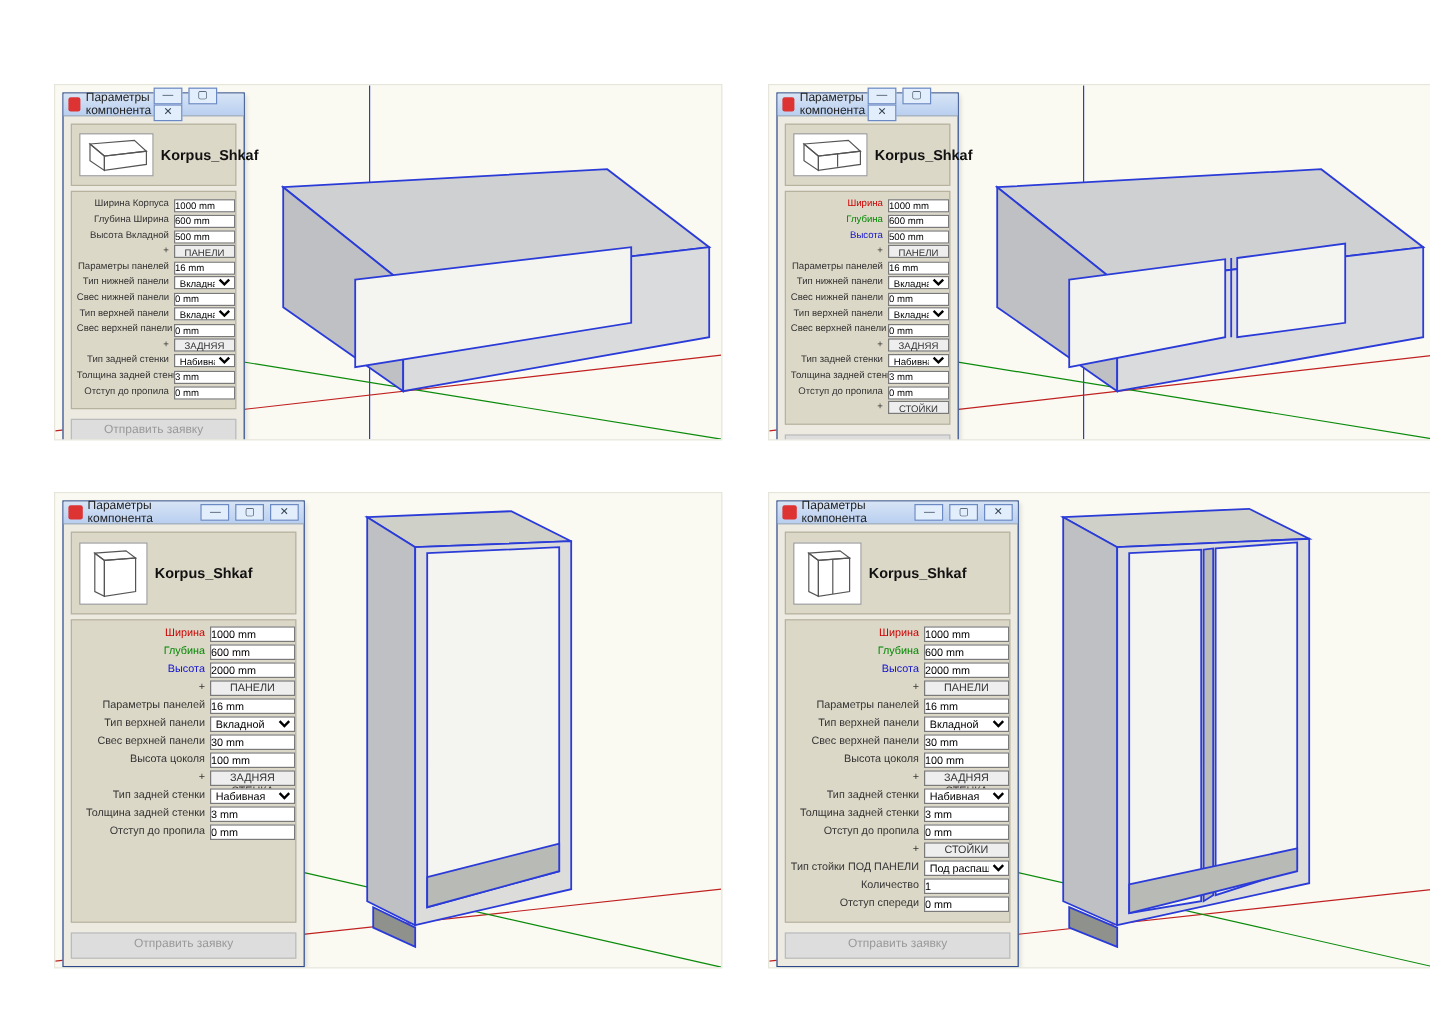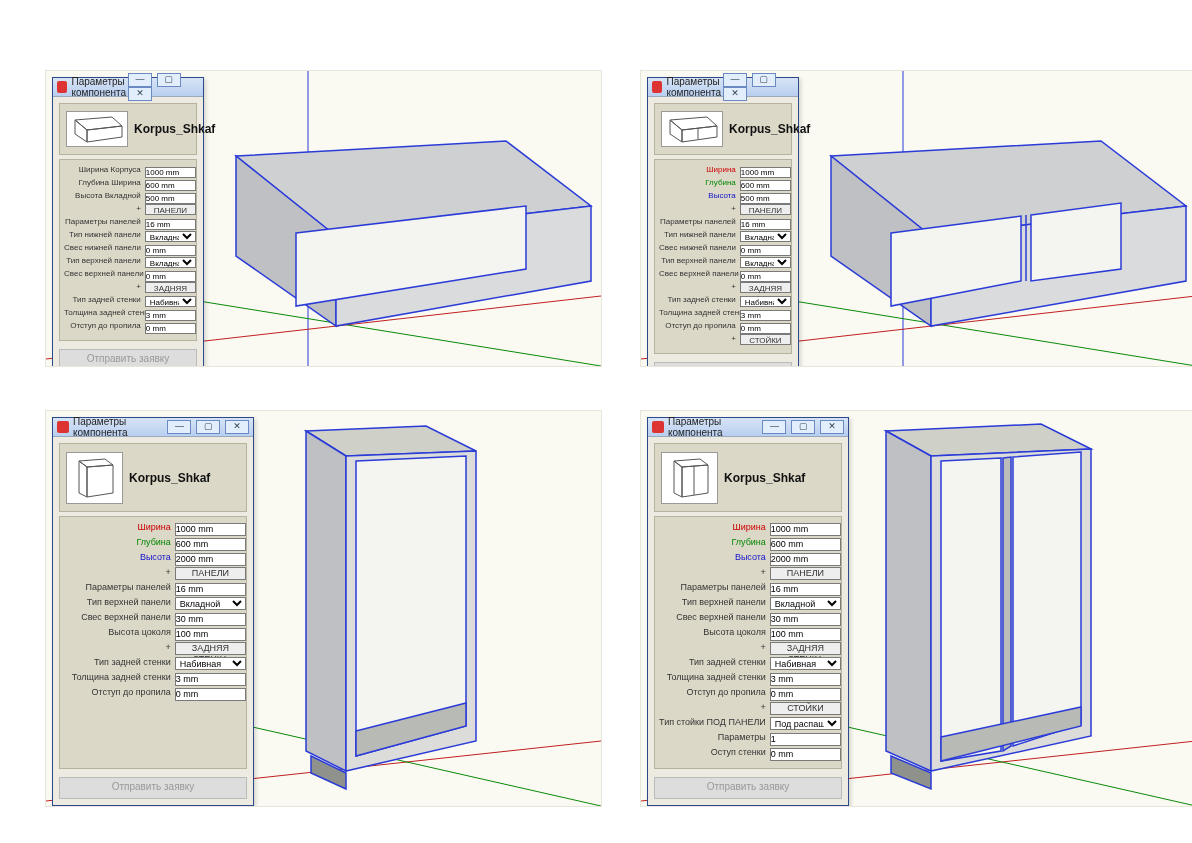--- a/index.html
+++ b/index.html
@@ -449,25 +449,25 @@
               <div class="lab">+</div>
               <div class="val">
                 <div class="hdrbtn">СТОЙКИ</div>
               </div>
             </div>
         <div class="row">
               <div class="lab">Тип стойки ПОД ПАНЕЛИ</div>
               <div class="val"><select><option>Под распашные</option></select></div>
             </div>
         <div class="row">
-              <div class="lab">Параметры</div>
+              <div class="lab">Количество</div>
               <div class="val"><input value="1" style=""></div>
             </div>
         <div class="row">
-              <div class="lab">Оступ стенки</div>
+              <div class="lab">Отступ спереди</div>
               <div class="val"><input value="0 mm" style=""></div>
             </div>
       </div>
       <div class="footbtn">Отправить заявку</div>
     </div>
   </div>
 </div>
 
 </div>
 

